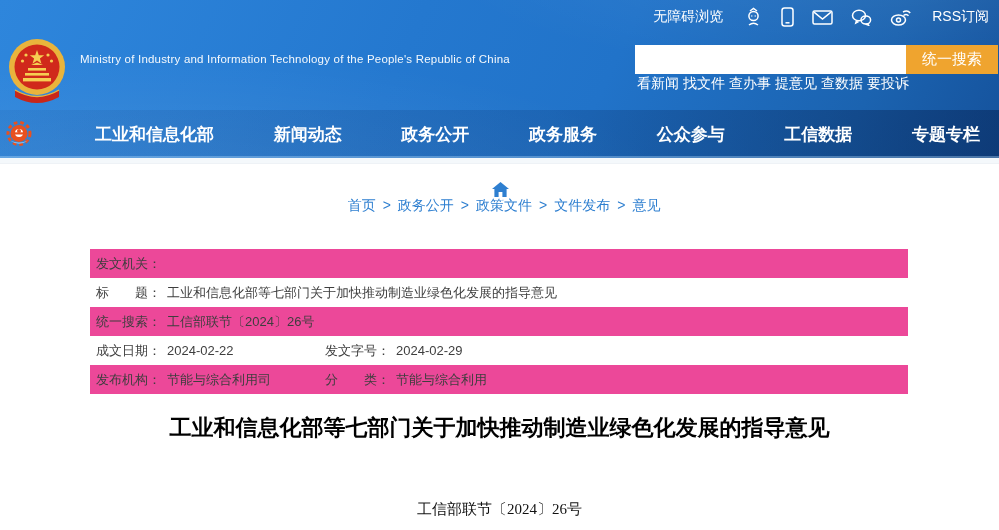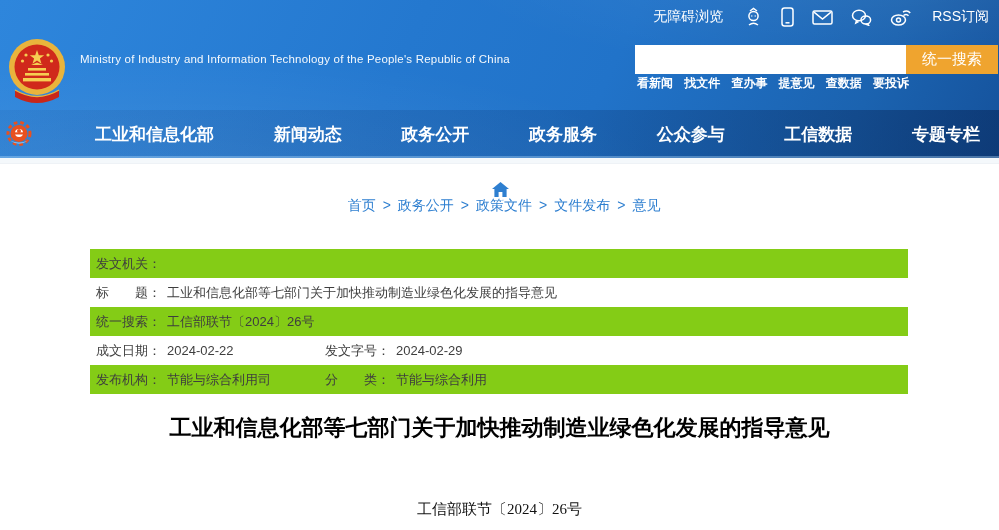--- a/index.html
+++ b/index.html
@@ -27,21 +27,21 @@
   .site-subtitle { font-size:11.5px; margin-top:12px; letter-spacing:.2px; opacity:.95; }
 
   .search-box { position:absolute; left:635px; top:45px; width:363px; height:29px; display:flex; }
   .search-box input { flex:1; border:none; outline:none; height:29px; padding:0 8px;
                       font-size:14px; background:#fff; }
   .search-btn { width:92px; height:29px; border:none; background:#efa42f; color:#fff;
                 font-size:15px; font-weight:normal; cursor:pointer;
                 font-family:"Liberation Sans",sans-serif; }
   .quick-links { position:absolute; left:637px; top:75px; width:272px;
                  display:flex; justify-content:space-between; }
-  .qlink { font-size:12px; font-weight:bold; color:#fff; cursor:pointer; }
+  .qlink { font-size:14px; font-weight:normal; color:#fff; cursor:pointer; }
 
   .navbar { position:absolute; left:0; right:0; top:110px; height:48px;
     background:linear-gradient(90deg, rgba(9,48,105,0.08) 0%, rgba(9,48,105,0.22) 55%, rgba(5,30,75,0.45) 100%);
     box-shadow:inset 0 -2px 0 rgba(190,225,255,0.35);
   }
   .nav-logo { position:absolute; left:6px; top:11px; }
   .nav-items { position:absolute; left:75px; right:19px; top:0; height:48px;
                display:flex; justify-content:space-between; align-items:center;margin-left:20px; }
   .nav-item { font-size:17px; font-weight:bold; color:#fff; cursor:pointer; white-space:nowrap; }
 
@@ -50,21 +50,21 @@
   
   .breadcrumb { display:flex; align-items:center; padding:18px 0 0 9px; height:38px;
                 font-size:14px; color:#2e7fd0;flex-direction:column; }
   .breadcrumb .home { display:inline-flex; margin-right:8px; cursor:pointer; }
   .crumb { color:#2e7fd0; cursor:pointer; }
   .crumb-sep { margin:0 7px; color:#2e7fd0; }
 
   
   .meta-table { margin:47px 0 0 90px; width:818px; font-size:13px; color:#3e3e3e; }
   .meta-row { min-height:29px; display:flex; align-items:center; padding-left:6px; }
-  .meta-row.gray { background:#84cc16; }
+  .meta-row.gray { background:#ec4899; }
   .meta-cell { display:flex; align-items:center; white-space:nowrap; }
   .meta-cell.colfirst { flex:0 0 229px; }
   .lbl { display:inline-block; width:52px; text-align:justify; text-align-last:justify; }
   .colon { margin:0 2px 0 0; }
   .val { margin-left:4px; white-space:normal; }
 
   
   .doc-title { margin-top:19px; text-align:center; font-size:22px; font-weight:bold;
                color:#000; line-height:30px; }
   .doc-number { margin-top:57px; text-align:center; font-size:15px; color:#111;

